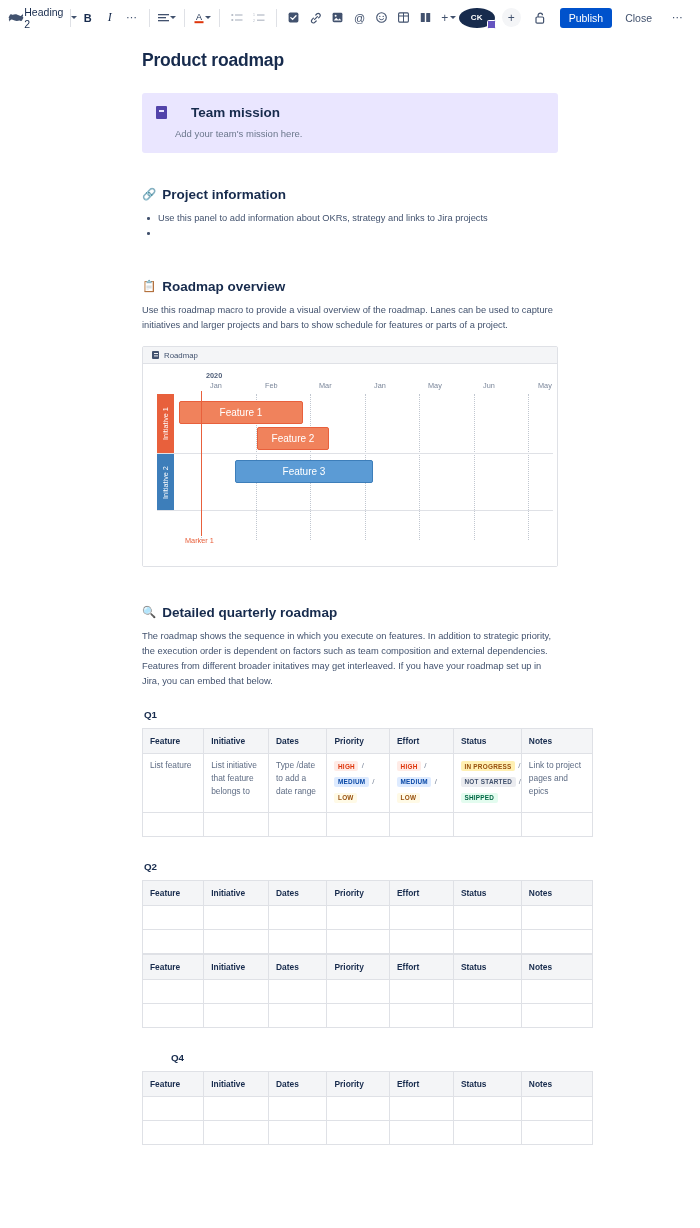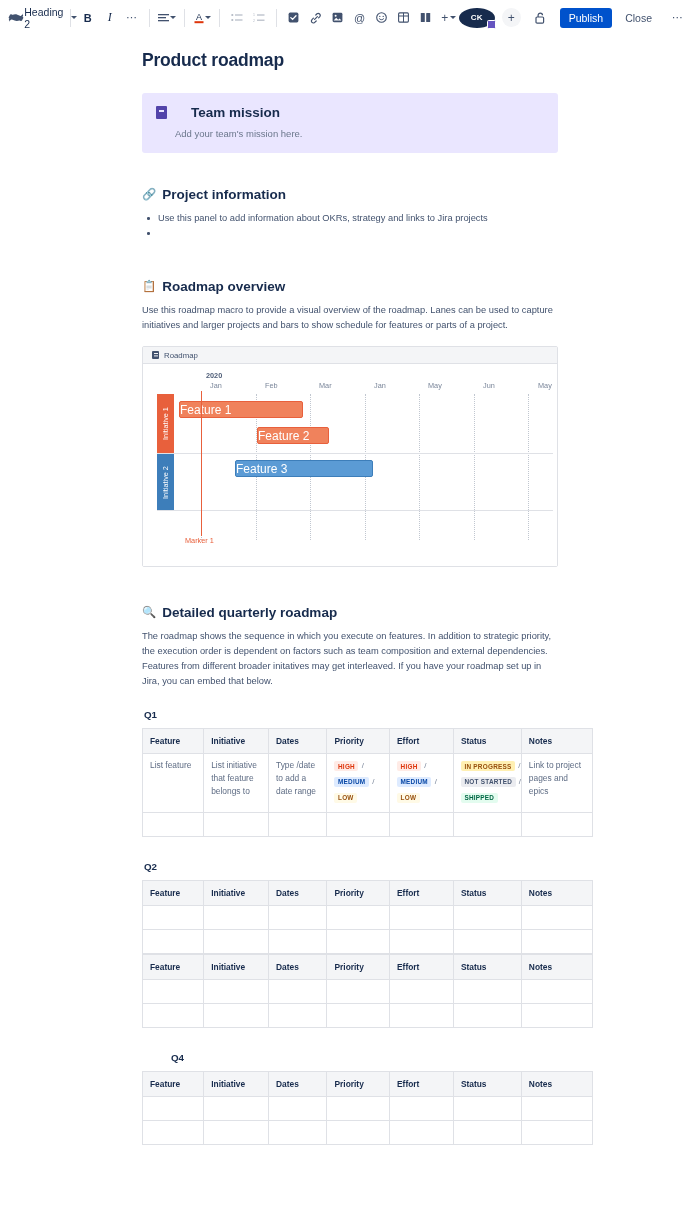--- a/index.html
+++ b/index.html
@@ -289,26 +289,27 @@
     justify-content: center;
   }
   .lane-label span {
     transform: rotate(-90deg);
     white-space: nowrap;
   }
   .lane-1 .lane-label { background: #e8603c; }
   .lane-2 .lane-label { background: #3d7eba; }
   .bar {
     position: absolute;
-    height: 17px;
+    height: 23px;
     border-radius: 2px;
     color: #fff;
-    font-size: 12px;
+    font-size: 10px;
     display: flex;
     align-items: center;
+    justify-content: center;
   }
   .bar-orange { background: #f0825c; border: 1px solid #e8603c; }
   .bar-blue { background: #5b9bd5; border: 1px solid #3d7eba; }
   .marker-line {
     position: absolute;
     width: 1px;
     background: #e8603c;
     top: 27px;
   }
   .marker-label {

